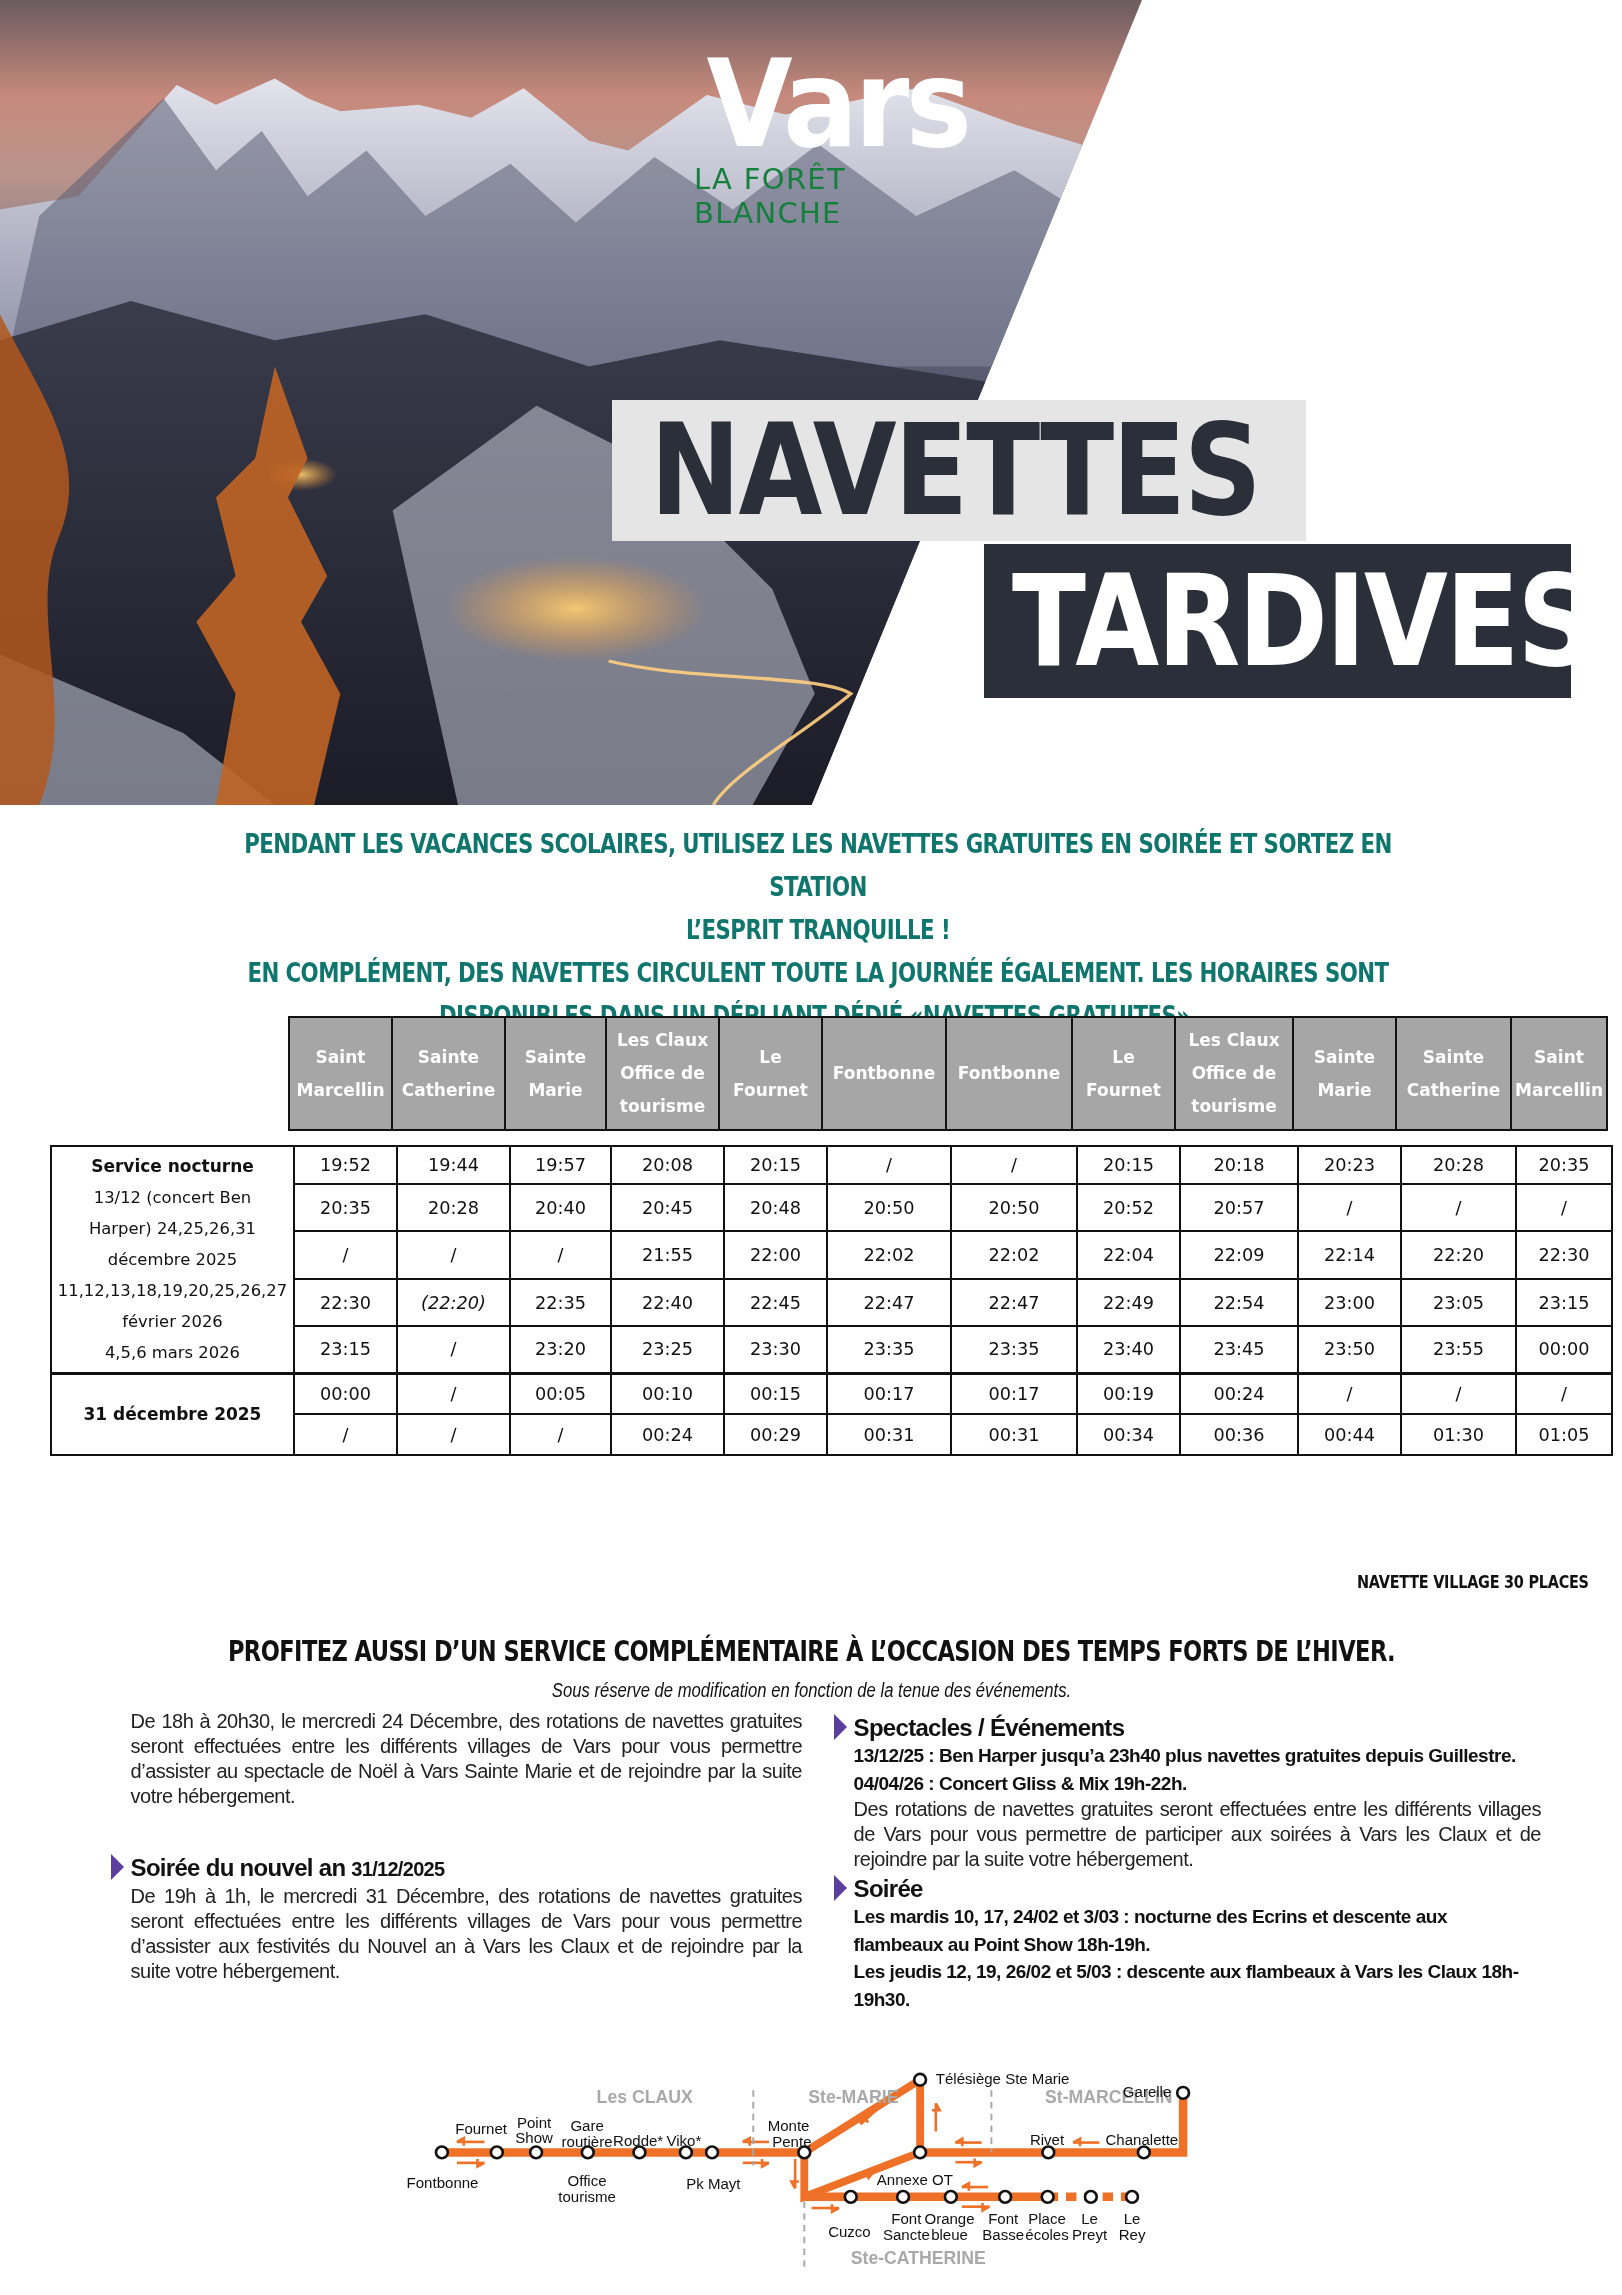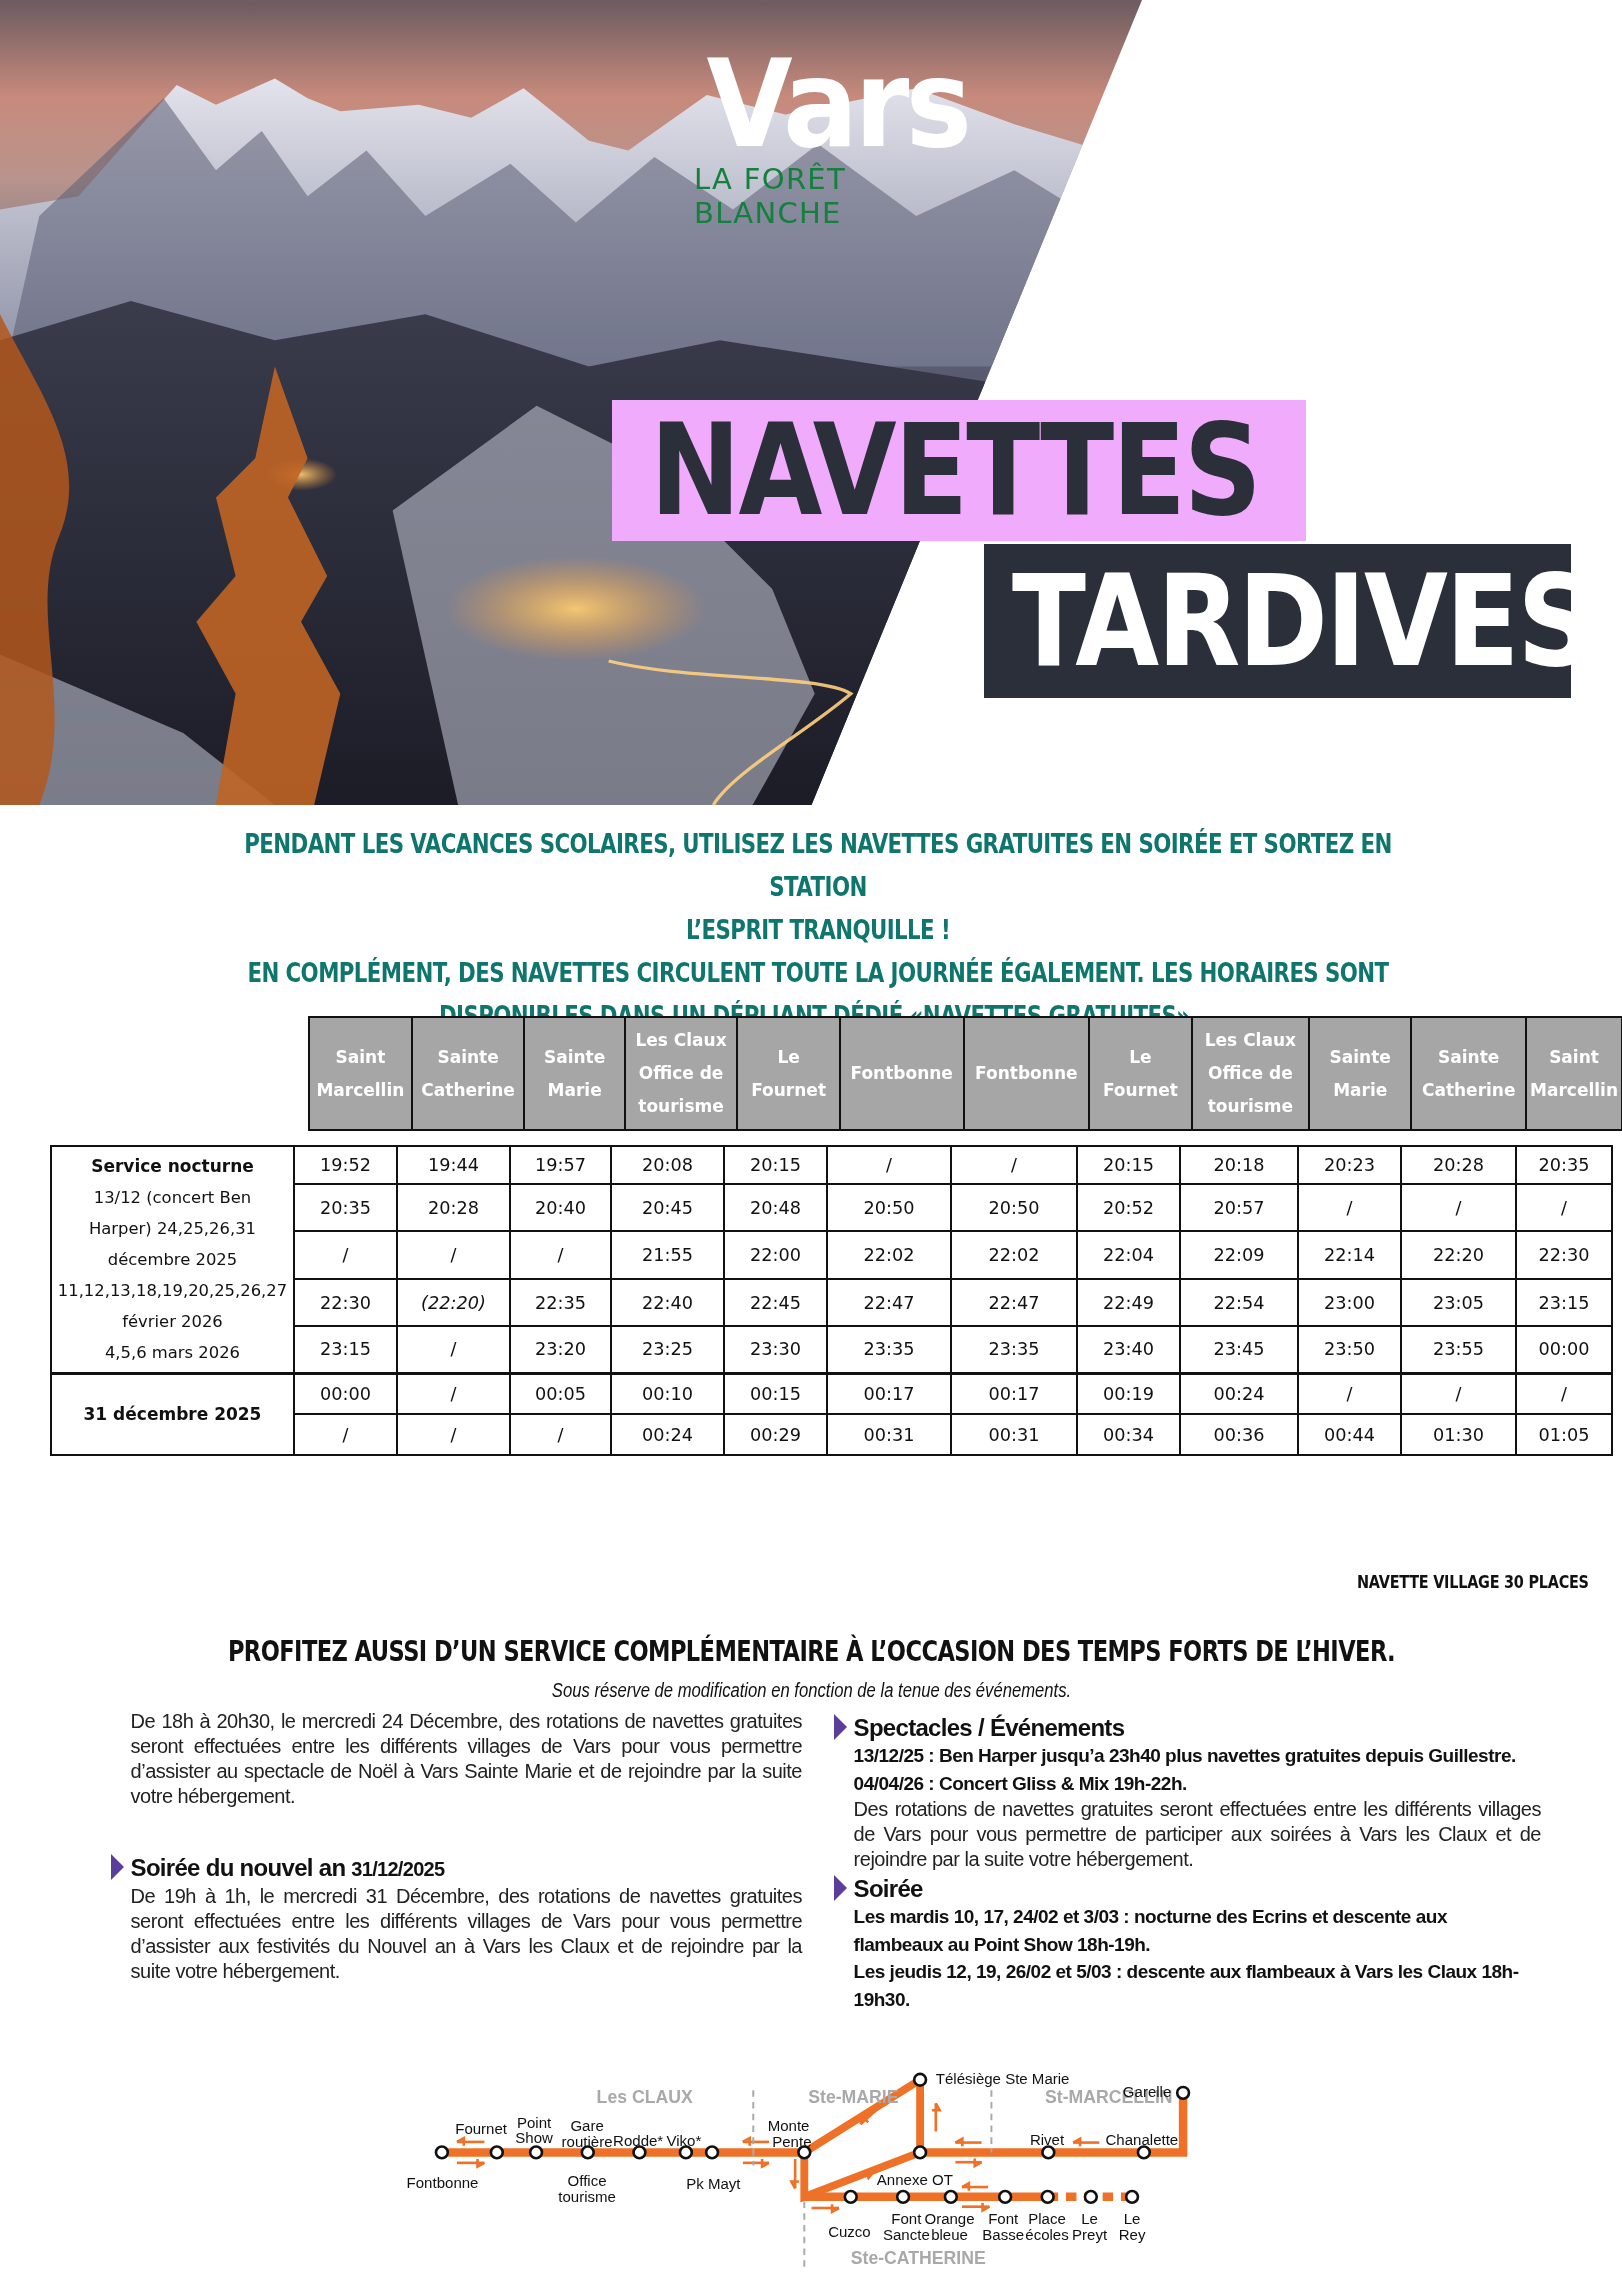--- a/index.html
+++ b/index.html
@@ -3,30 +3,30 @@
 <meta charset="utf-8">
 <style>
   html,body{margin:0;padding:0;background:#fff;}
   body{width:1623px;height:2295px;position:relative;overflow:hidden;font-family:"Liberation Sans",sans-serif;color:#111;}
   .abs{position:absolute;}
   
   #hero{left:0;top:0;width:1623px;height:805px;}
   #hero svg{display:block;}
   .logo-vars{position:absolute;left:697px;top:46px;width:236px;text-align:center;color:#fff;font-family:"DejaVu Sans",sans-serif;font-weight:bold;font-size:121px;line-height:118px;letter-spacing:-3.9px;transform:scaleX(0.92);}
   .logo-tag{position:absolute;left:694px;top:162px;width:242px;text-align:left;color:#15803d;font-family:"DejaVu Sans",sans-serif;font-size:29px;letter-spacing:1.3px;}
-  .band1{position:absolute;left:612px;top:400px;width:694px;height:141px;background:#f0abfc;}
+  .band1{position:absolute;left:612px;top:400px;width:694px;height:141px;background:#e5e5e5;}
   .band1 span{position:absolute;left:38px;top:5.2px;font-family:"DejaVu Sans",sans-serif;font-weight:bold;font-size:126px;line-height:131px;color:#2b2f39;letter-spacing:-2.6px;transform:scaleX(0.86);transform-origin:left center;}
   .band2{position:absolute;left:984px;top:544px;width:587px;height:154px;background:#2b2f39;}
   .band2 span{position:absolute;left:27.5px;top:11.8px;font-family:"DejaVu Sans",sans-serif;font-weight:bold;font-size:126px;line-height:131px;color:#fff;letter-spacing:-2.6px;transform:scaleX(0.86);transform-origin:left center;}
   
   .intro{position:absolute;left:98px;width:1440px;text-align:center;font-family:"DejaVu Sans",sans-serif;font-weight:bold;font-size:26px;line-height:43px;color:#0f766e;letter-spacing:-0.7px;}
   .intro div{transform:scaleX(0.82);}
   
   table{border-collapse:collapse;position:absolute;font-family:"DejaVu Sans",sans-serif;}
-  #thead-table{left:308px;top:1016px;padding-left:28px;}
+  #thead-table{left:288px;top:1016px;padding-left:28px;}
   #thead-table td{background:#a6a6a6;color:#fff;font-weight:bold;font-size:17px;line-height:33px;text-align:center;border:2px solid #111;height:111px;padding:0;white-space:pre-line;}
   #tbody-table{left:50px;top:1145px;}
   #tbody-table td{border:2px solid #111;text-align:center;font-size:17.7px;color:#111;padding:0;}
   #tbody-table td.lab{font-size:16.4px;line-height:31px;width:241px;}
   #tbody-table td.lab b{font-size:17px;}
   .thick-top td{border-top:3.9px solid #111 !important;}
   .navette-note{position:absolute;right:34px;top:1572px;font-family:"DejaVu Sans",sans-serif;font-weight:bold;font-size:17px;letter-spacing:-0.3px;transform:scaleX(0.85);transform-origin:right center;}
   
   .ev-title{position:absolute;left:98px;top:1635px;width:1427px;text-align:center;font-family:"DejaVu Sans",sans-serif;font-weight:bold;font-size:27.5px;letter-spacing:-0.7px;}
   .ev-title div{transform:scaleX(0.82);}

